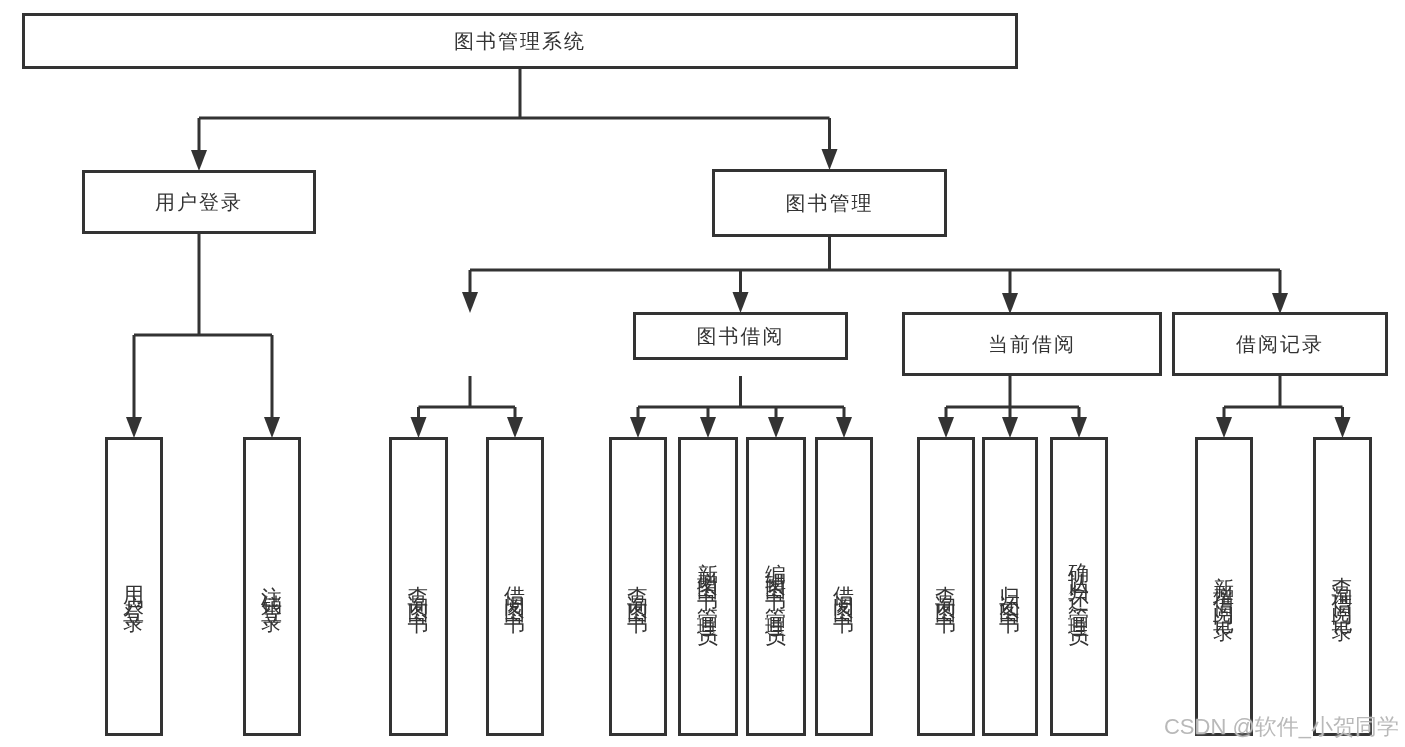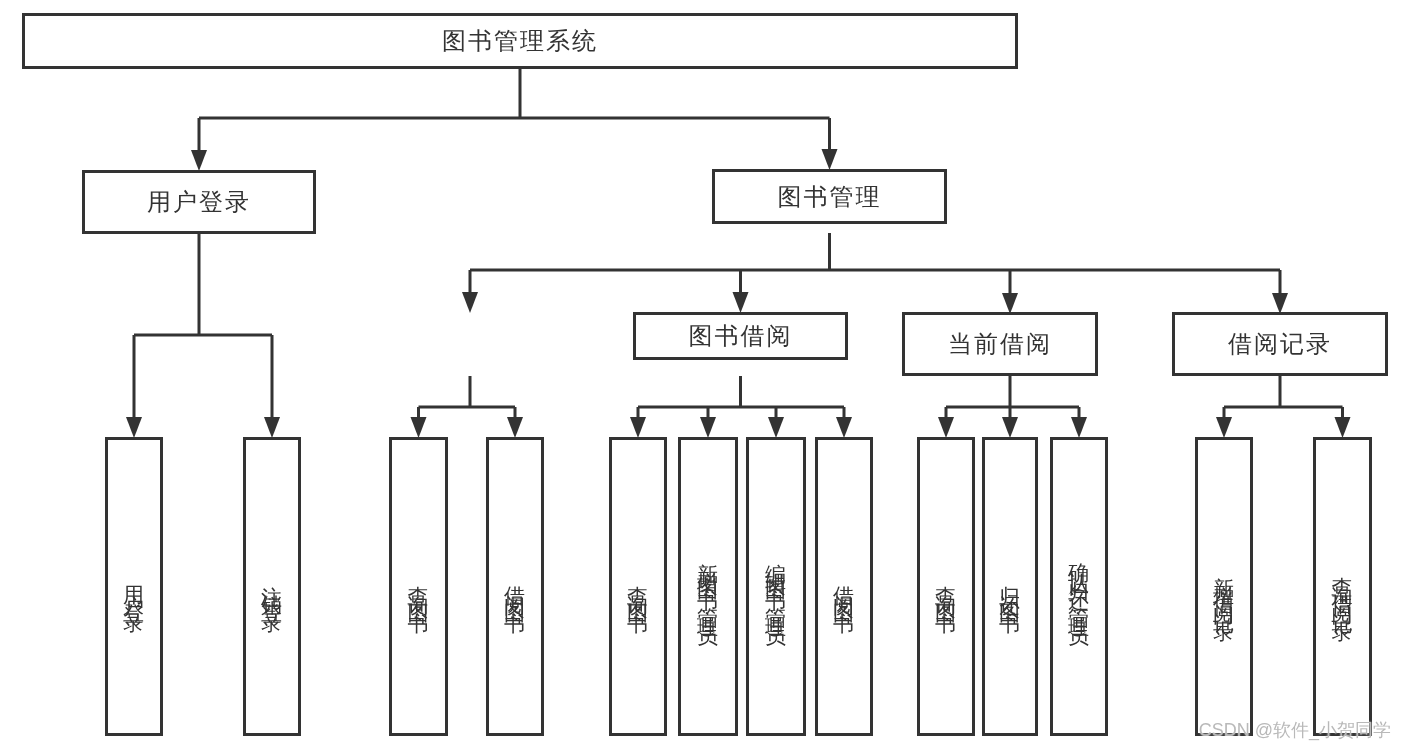--- a/index.html
+++ b/index.html
@@ -33,36 +33,36 @@
     position: absolute;
     box-sizing: border-box;
     background: #ffffff;
     border: 3px solid #333333;
     display: flex;
     align-items: center;
     justify-content: center;
     color: #333333;
   }
   .node.hlabel span {
-    font-size: 24px;
+    font-size: 20px;
     letter-spacing: 2px;
     white-space: nowrap;
   }
   .node.leaf span {
     writing-mode: vertical-rl;
     text-orientation: mixed;
     font-size: 21px;
     letter-spacing: 9px;
     line-height: 1;
   }
   .watermark {
     position: absolute;
-    right: 14px;
+    right: 6px;
     bottom: 5px;
-    font-size: 18px;
+    font-size: 22px;
     color: #b9b9b9;
     text-shadow: 0 0 2px #ffffff;
     white-space: nowrap;
   }
 </style>
 </head>
 <body>
 
 <div class="canvas">
 
@@ -103,28 +103,28 @@
     <polygon class="arrowhead" points="1334.5,417 1350.5,417 1342.5,438"></polygon>
   </svg>
 
   <div class="node hlabel" style="left:22px;top:13px;width:996px;height:56px">
     <span>图书管理系统</span>
   </div>
 
   <div class="node hlabel" style="left:82px;top:170px;width:234px;height:64px">
     <span>用户登录</span>
   </div>
-  <div class="node hlabel" style="left:712px;top:169px;width:235px;height:55px">
+  <div class="node hlabel" style="left:712px;top:169px;width:235px;height:68px">
     <span>图书管理</span>
   </div>
 
   <div class="node hlabel" style="left:633px;top:312px;width:215px;height:48px">
     <span>图书借阅</span>
   </div>
-  <div class="node hlabel" style="left:902px;top:312px;width:196px;height:64px">
+  <div class="node hlabel" style="left:902px;top:312px;width:260px;height:64px">
     <span>当前借阅</span>
   </div>
   <div class="node hlabel" style="left:1172px;top:312px;width:216px;height:64px">
     <span>借阅记录</span>
   </div>
 
   <div class="node leaf" style="left:105px;top:437px;width:58px;height:299px">
     <span>用户登录</span>
   </div>
   <div class="node leaf" style="left:243px;top:437px;width:58px;height:299px">

